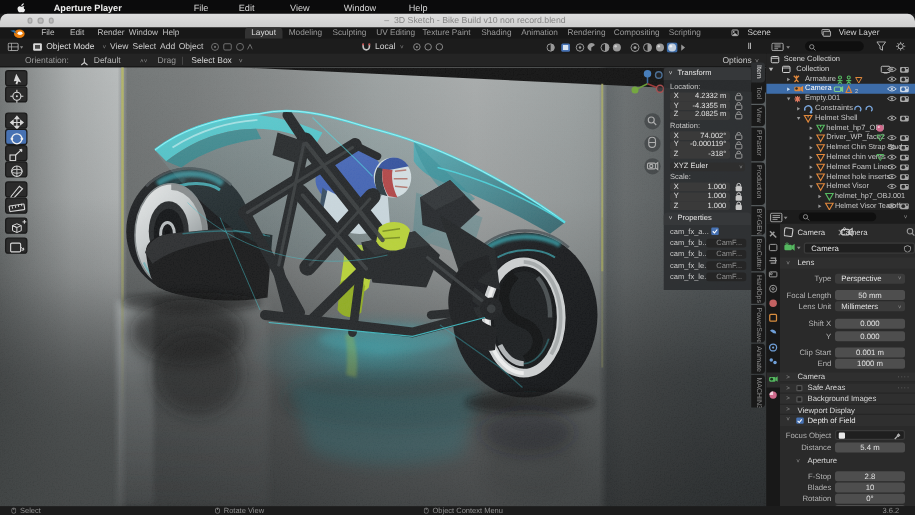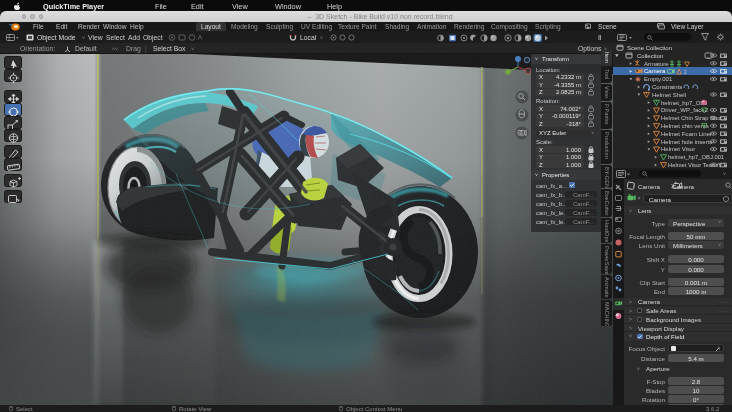--- a/index.html
+++ b/index.html
@@ -54,21 +54,21 @@
 .num{background:#4e4e4e;}
 .lblr{position:absolute;text-align:right;color:#b4b4b4;}
 </style></head>
 <body>
 <div id="s">
 
   <div id="macbar" class="ab">
     <svg class="ab" style="left:13px;top:2px;" width="8" height="8" viewBox="0 0 8 8">
         <path fill="#ededed" d="M4.6 1.3c.4-.5 1-.8 1.5-.8 0 .6-.2 1.1-.6 1.5-.4.5-1 .8-1.5.7-.1-.5.2-1 .6-1.4zM5.9 3c-.8 0-1.2.4-1.7.4S3.3 3 2.7 3C1.9 3 1 3.7 1 5c0 1.4 1 3 1.8 3 .4 0 .8-.3 1.3-.3s.8.3 1.3.3C6.2 8 7 6.6 7.1 5.6 6.5 5.3 6 4.8 6 4.1c0-.5.3-.9.7-1.1-.3 0-.6 0-.8 0z"></path>
       </svg>
-    <span class="mi" style="left:43px;font-weight:bold;color:#f2f2f2;">QuickTime Player</span>
+    <span class="mi" style="left:43px;font-weight:bold;color:#f2f2f2;">Aperture Player</span>
     <span class="mi" style="left:155px;">File</span>
     <span class="mi" style="left:191px;">Edit</span>
     <span class="mi" style="left:232px;">View</span>
     <span class="mi" style="left:275px;">Window</span>
     <span class="mi" style="left:327px;">Help</span>
   </div>
 
   <div id="qtbar" class="ab">
     <span class="tl" style="left:21.5px;"></span>
     <span class="tl" style="left:30px;"></span>

